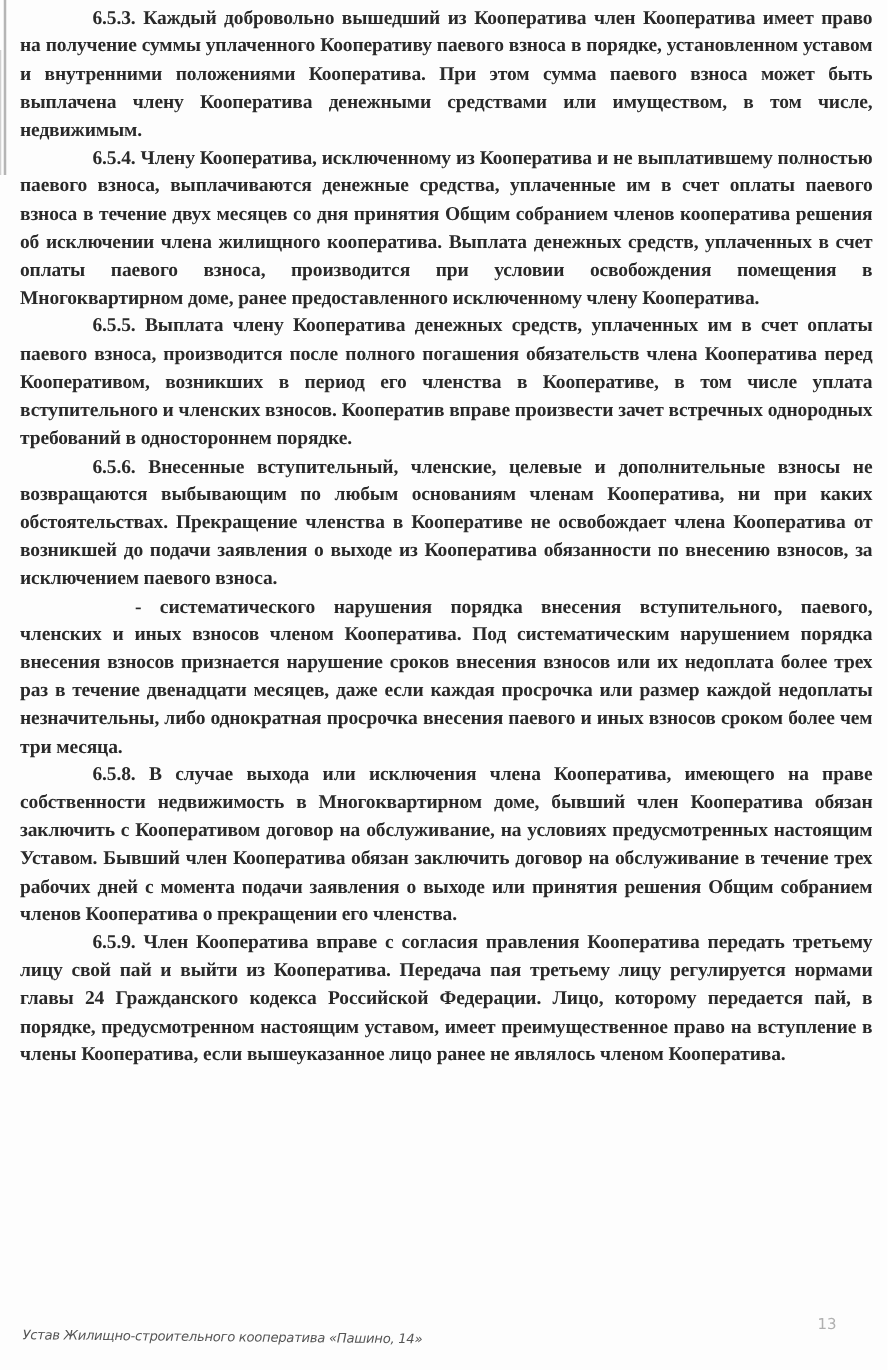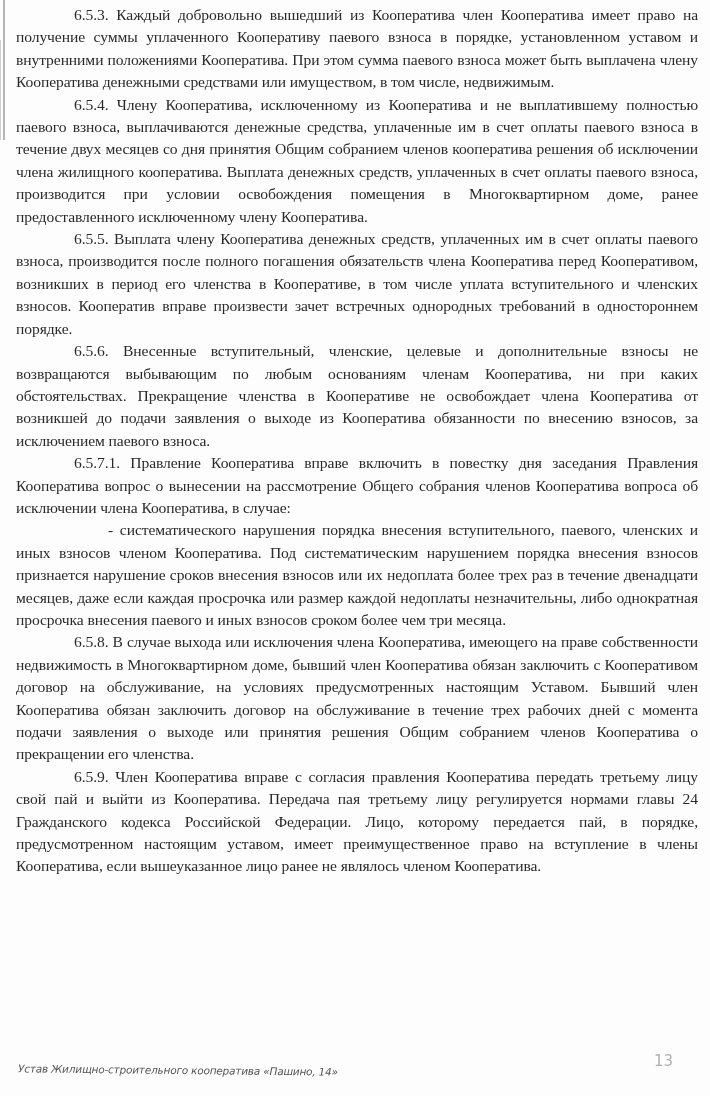--- a/index.html
+++ b/index.html
@@ -21,49 +21,48 @@
     .left-edge2 {
       position: absolute; left: 0px; top: 40px; width: 1px; height: 100px;
       background: #d0d0d0;
     }
     .text {
       position: absolute; left: 16px; top: 4px; width: 682px;
       font-size: 15.6px; line-height: 22.4px;
       text-align: justify;
       letter-spacing: -0.1px;
     }
-    .text p { margin: 0; text-indent: 58px; }
+    .text p { margin: 0; text-indent: 58px; font-weight: bold; }
     .text p.bullet { text-indent: 58px; }
     .text p.bullet.wide { text-indent: 92px; }
     .text p.last { margin-top: 4px; }
     .footer {
       position: absolute; left: 18px; top: 1064px;
       font-family: "DejaVu Sans", sans-serif; font-style: italic;
       font-size: 10.5px; color: #555; letter-spacing: -0.2px;
       transform: rotate(0.6deg);
     }
     .page-num {
       position: absolute; left: 654px; top: 1052px;
       font-family: "DejaVu Sans", sans-serif;
-      font-size: 15px; color: #b0b0b0;
+      font-size: 12px; color: #b0b0b0;
     }
   </style>
 </head>
 <body>
 
 <div class="page">
   <div class="left-edge"></div>
   <div class="left-edge2"></div>
 
   <div class="text">
     <p>6.5.3. Каждый добровольно вышедший из Кооператива член Кооператива имеет право на получение суммы уплаченного Кооперативу паевого взноса в порядке, установленном уставом и внутренними положениями Кооператива. При этом сумма паевого взноса может быть выплачена члену Кооператива денежными средствами или имуществом, в том числе, недвижимым.</p>
     <p>6.5.4. Члену Кооператива, исключенному из Кооператива и не выплатившему полностью паевого взноса, выплачиваются денежные средства, уплаченные им в счет оплаты паевого взноса в течение двух месяцев со дня принятия Общим собранием членов кооператива решения об исключении члена жилищного кооператива. Выплата денежных средств, уплаченных в счет оплаты паевого взноса, производится при условии освобождения помещения в Многоквартирном доме, ранее предоставленного исключенному члену Кооператива.</p>
     <p>6.5.5. Выплата члену Кооператива денежных средств, уплаченных им в счет оплаты паевого взноса, производится после полного погашения обязательств члена Кооператива перед Кооперативом, возникших в период его членства в Кооперативе, в том числе уплата вступительного и членских взносов. Кооператив вправе произвести зачет встречных однородных требований в одностороннем порядке.</p>
     <p>6.5.6. Внесенные вступительный, членские, целевые и дополнительные взносы не возвращаются выбывающим по любым основаниям членам Кооператива, ни при каких обстоятельствах. Прекращение членства в Кооперативе не освобождает члена Кооператива от возникшей до подачи заявления о выходе из Кооператива обязанности по внесению взносов, за исключением паевого взноса.</p>
-    <p>6.5.7.1. Правление Кооператива вправе включить в повестку дня заседания Правления Кооператива вопрос о вынесении на рассмотрение Общего собрания членов Кооператива вопроса об исключении члена Кооператива, в случае:</p>
     <p class="bullet wide">- систематического нарушения порядка внесения вступительного, паевого, членских и иных взносов членом Кооператива. Под систематическим нарушением порядка внесения взносов признается нарушение сроков внесения взносов или их недоплата более трех раз в течение двенадцати месяцев, даже если каждая просрочка или размер каждой недоплаты незначительны, либо однократная просрочка внесения паевого и иных взносов сроком более чем три месяца.</p>
     <p>6.5.8. В случае выхода или исключения члена Кооператива, имеющего на праве собственности недвижимость в Многоквартирном доме, бывший член Кооператива обязан заключить с Кооперативом договор на обслуживание, на условиях предусмотренных настоящим Уставом. Бывший член Кооператива обязан заключить договор на обслуживание в течение трех рабочих дней с момента подачи заявления о выходе или принятия решения Общим собранием членов Кооператива о прекращении его членства.</p>
     <p>6.5.9. Член Кооператива вправе с согласия правления Кооператива передать третьему лицу свой пай и выйти из Кооператива. Передача пая третьему лицу регулируется нормами главы 24 Гражданского кодекса Российской Федерации. Лицо, которому передается пай, в порядке, предусмотренном настоящим уставом, имеет преимущественное право на вступление в члены Кооператива, если вышеуказанное лицо ранее не являлось членом Кооператива.</p>
   </div>
 
   <div class="footer">Устав Жилищно-строительного кооператива «Пашино, 14»</div>
   <div class="page-num">13</div>
 </div>
 
 </body></html>

